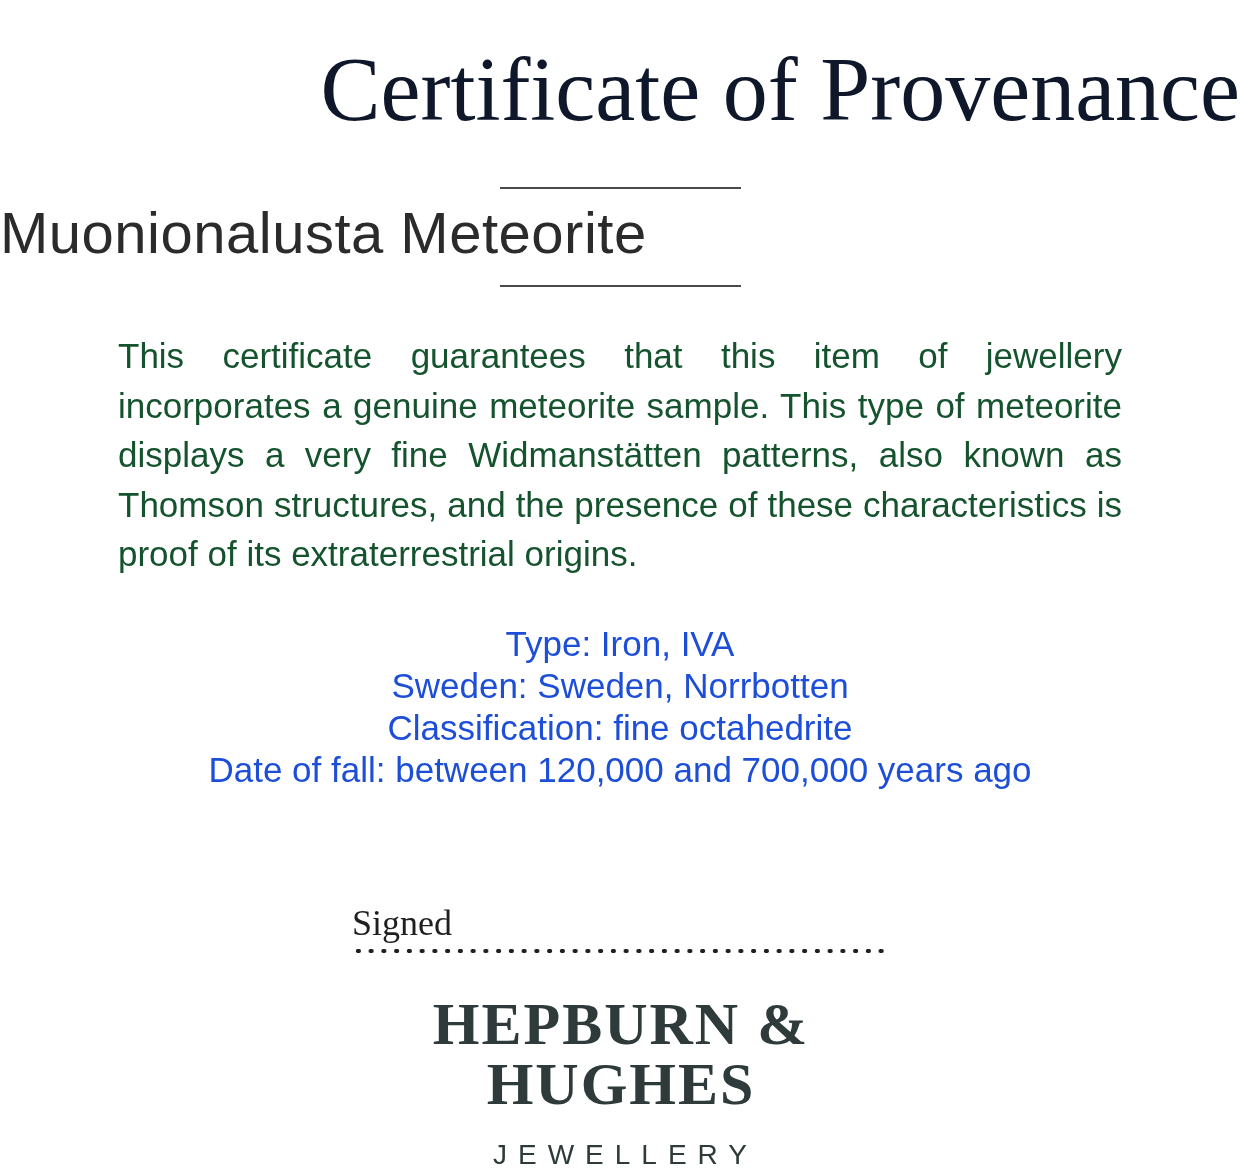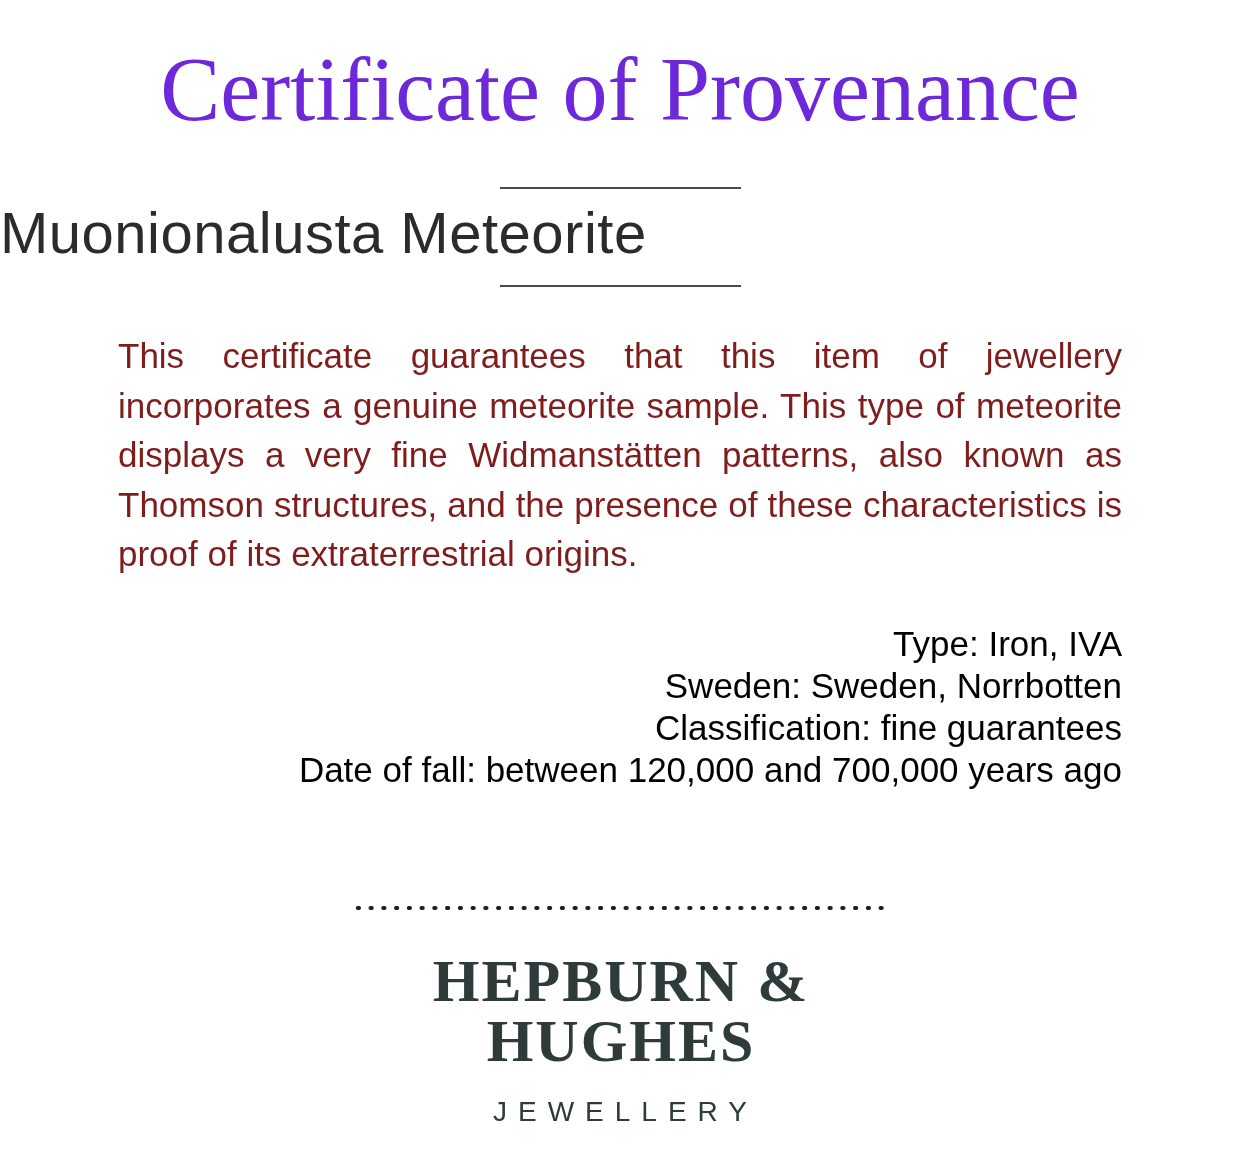--- a/index.html
+++ b/index.html
@@ -14,26 +14,26 @@
     font-family: "Liberation Sans", "DejaVu Sans", sans-serif;
   }
   .certificate {
     width: 1240px;
     height: 1169px;
     background: #ffffff;
     position: relative;
   }
   .cert-title {
     margin: 40px 0 0 0;
-    text-align: center;
+    text-align: right;
     font-family: "Liberation Serif", "DejaVu Serif", serif;
     font-weight: 400;
     font-size: 90px;
     line-height: 1.12;
-    color: #6d28d9;
+    color: #0f172a;
     letter-spacing: 0px;
   }
   .divider {
     width: 241px;
     height: 0;
     border-top: 2px solid #4a4a4a;
     margin: 0 auto;
   }
   .divider-top { margin-top: 46px; }
   .divider-bottom { margin-top: 18px; }
@@ -44,33 +44,33 @@
     font-size: 58px;
     line-height: 1.2;
     color: #2b2b2b;
     letter-spacing: 0.5px;
   }
   .statement {
     margin: 44px 118px 0 118px;
     font-size: 35px;
     font-weight: 300;
     line-height: 49.5px;
-    color: #7f1d1d;
+    color: #14532d;
     text-align: justify;
     text-justify: inter-word;
   }
   .details {
     margin: 44px 118px 0 118px;
   }
   .detail-line {
     font-size: 35px;
     font-weight: 300;
     line-height: 42px;
-    color: #000000;
-    text-align: right;
+    color: #1d4ed8;
+    text-align: center;
   }
   .signature-block {
     width: 536px;
     margin: 114px auto 0 auto;
     text-align: left;
   }
   .signed-label {
     font-family: "Liberation Serif", "DejaVu Serif", serif;
     font-size: 36px;
     line-height: 1;
@@ -118,23 +118,24 @@
 
   <h2 class="item-title">Muonionalusta Meteorite</h2>
 
   <div class="divider divider-bottom"></div>
 
   <p class="statement">This certificate guarantees that this item of jewellery incorporates a genuine meteorite sample. This type of meteorite displays a very fine Widmanstätten patterns, also known as Thomson structures, and the presence of these characteristics is proof of its extraterrestrial origins.</p>
 
   <div class="details">
     <div class="detail-line">Type: Iron, IVA</div>
     <div class="detail-line">Sweden: Sweden, Norrbotten</div>
-    <div class="detail-line">Classification: fine guarantees</div>
+    <div class="detail-line">Classification: fine octahedrite</div>
     <div class="detail-line">Date of fall: between 120,000 and 700,000 years ago</div>
   </div>
 
   <div class="signature-block">
+    <div class="signed-label">Signed</div>
     <div class="dotted-line"></div>
     <div class="brand-name">HEPBURN &amp; HUGHES</div>
     <div class="brand-tagline">JEWELLERY</div>
   </div>
 
 </div>
 
 </body></html>

